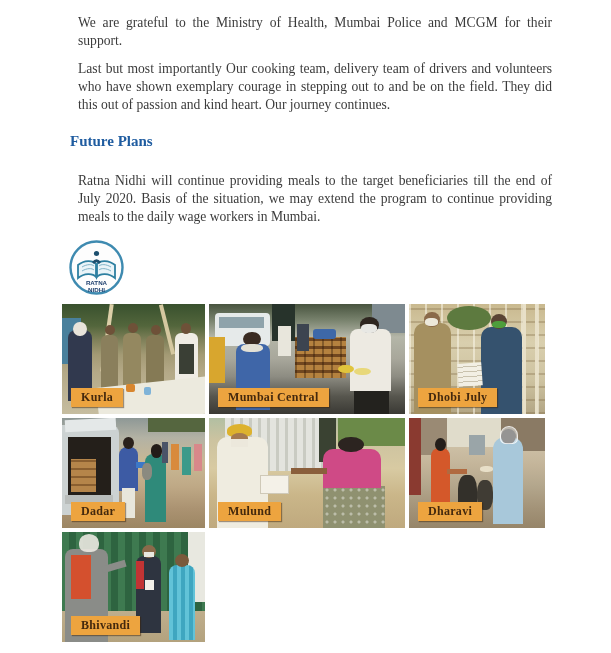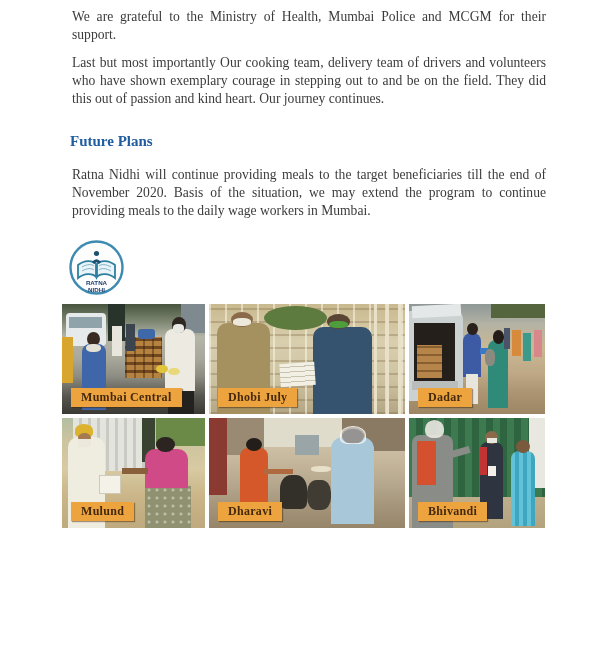--- a/index.html
+++ b/index.html
@@ -4,21 +4,21 @@
 <style>
   html,body{margin:0;padding:0;}
   body{
     width:611px;height:653px;background:#ffffff;
     font-family:"Liberation Serif", serif;
     position:relative;overflow:hidden;
   }
   .para{
     position:absolute;left:70px;width:474px;
     font-size:13.6px;line-height:18px;color:var(--text,#3b3b3b);
-    text-align:justify;margin:2px;
+    text-align:justify;margin:8px;
   }
   .p1{top:6px;}
   .p2{top:52px;}
   .fp-heading{
     position:absolute;left:70px;top:133px;margin:0;
     font-size:15px;font-weight:bold;color:var(--blue,#1f5ca0);
   }
   .p3{top:164px;}
   .banner{
     position:absolute;left:68px;top:237px;height:60px;
@@ -199,38 +199,58 @@
   .bv-badge{left:58%;top:44%;width:6%;height:9%;background:#f2f0e8;}
   .bv-kid2{left:75%;top:30%;width:18%;height:68%;background:repeating-linear-gradient(90deg,#62c3d8 0 4px,#3fa6c0 4px 8px);border-radius:8px 8px 0 0;}
   .bv-kid2h{left:79%;top:20%;width:10%;height:12%;background:#7a5a3c;border-radius:50%;}
 </style>
 </head>
 <body>
 
 <p class="para p1">We are grateful to the Ministry of Health, Mumbai Police and MCGM for their support.</p>
 <p class="para p2">Last but most importantly Our cooking team, delivery team of drivers and volunteers who have shown exemplary courage in stepping out to and be on the field. They did this out of passion and kind heart. Our journey continues.</p>
 <h3 class="fp-heading">Future Plans</h3>
-<p class="para p3">Ratna Nidhi will continue providing meals to the target beneficiaries till the end of November 2020. Basis of the situation, we may extend the program to continue providing meals to the daily wage workers in Mumbai.</p>
+<p class="para p3">Ratna Nidhi will continue providing meals to the target beneficiaries till the end of July 2020. Basis of the situation, we may extend the program to continue providing meals to the daily wage workers in Mumbai.</p>
 
 <div class="banner">
   <svg width="57" height="57" viewBox="0 0 57 57">
     <circle cx="28.5" cy="28.5" r="26" fill="#fdfdfd" stroke="#3e8ab0" stroke-width="2.4"></circle>
     <path d="M10 26 C16 21,25 21,28 25 L28 38 C25 34,16 34,10 39 Z" fill="#eaf4f8" stroke="#2d7fa0" stroke-width="1.8"></path>
     <path d="M47 26 C41 21,32 21,29 25 L29 38 C32 34,41 34,47 39 Z" fill="#eaf4f8" stroke="#2d7fa0" stroke-width="1.8"></path>
     <path d="M14 28 C19 25,24 25,26 27 M14 32 C19 29,24 29,26 31" fill="none" stroke="#7fb3c8" stroke-width="1"></path>
     <path d="M43 28 C38 25,33 25,31 27 M43 32 C38 29,33 29,31 31" fill="none" stroke="#7fb3c8" stroke-width="1"></path>
     <circle cx="28.5" cy="14.5" r="2.6" fill="#1d4f6e"></circle>
     <path d="M24 23 Q28.5 17.5 33 23 L31 25 Q28.5 21.5 26 25 Z" fill="#1d4f6e"></path>
     <text x="28.5" y="46" text-anchor="middle" font-family="Liberation Sans, sans-serif" font-size="6.2" font-weight="bold" fill="#1d3f6e">RATNA</text>
     <text x="28.5" y="52.5" text-anchor="middle" font-family="Liberation Sans, sans-serif" font-size="6.2" font-weight="bold" fill="#1d3f6e">NIDHI</text>
   </svg>
 </div>
 
 <div class="grid">
 
+  <div class="photo ph-ku">
+    <div class="s ku-tarp"></div>
+      <div class="s ku-pole1"></div>
+      <div class="s ku-pole2"></div>
+    <div class="s ku-wom"></div>
+      <div class="s ku-womh"></div>
+    <div class="s ku-f1"></div>
+      <div class="s ku-f2"></div>
+      <div class="s ku-f3"></div>
+    <div class="s ku-h1"></div>
+      <div class="s ku-h2"></div>
+      <div class="s ku-h3"></div>
+    <div class="s ku-man"></div>
+      <div class="s ku-vest"></div>
+      <div class="s ku-manh"></div>
+    <div class="s ku-table"></div>
+      <div class="s ku-it1"></div>
+      <div class="s ku-it2"></div>
+    <span class="loc">Kurla</span>
+  </div>
 
   <div class="photo ph-mc">
     <div class="s mc-van"></div>
       <div class="s mc-win"></div>
       <div class="s mc-alley"></div>
       <div class="s mc-bld"></div>
     <div class="s mc-crates"></div>
       <div class="s mc-cratev"></div>
       <div class="s mc-bag"></div>
     <div class="s mc-yel"></div>

